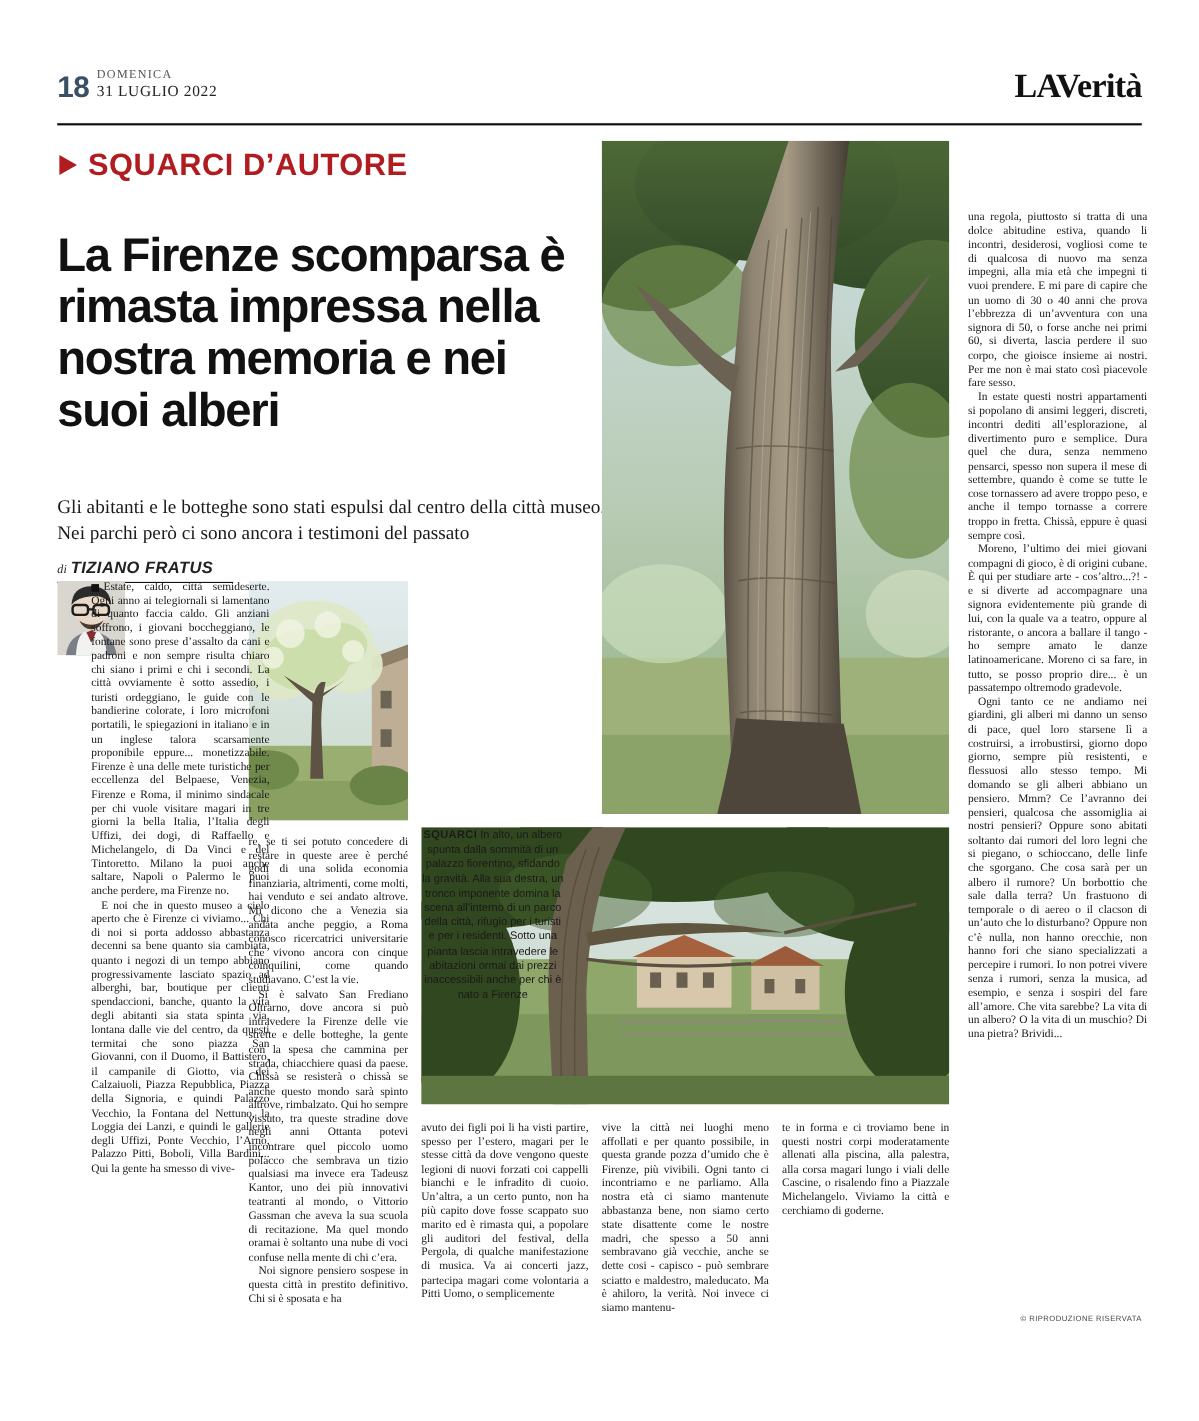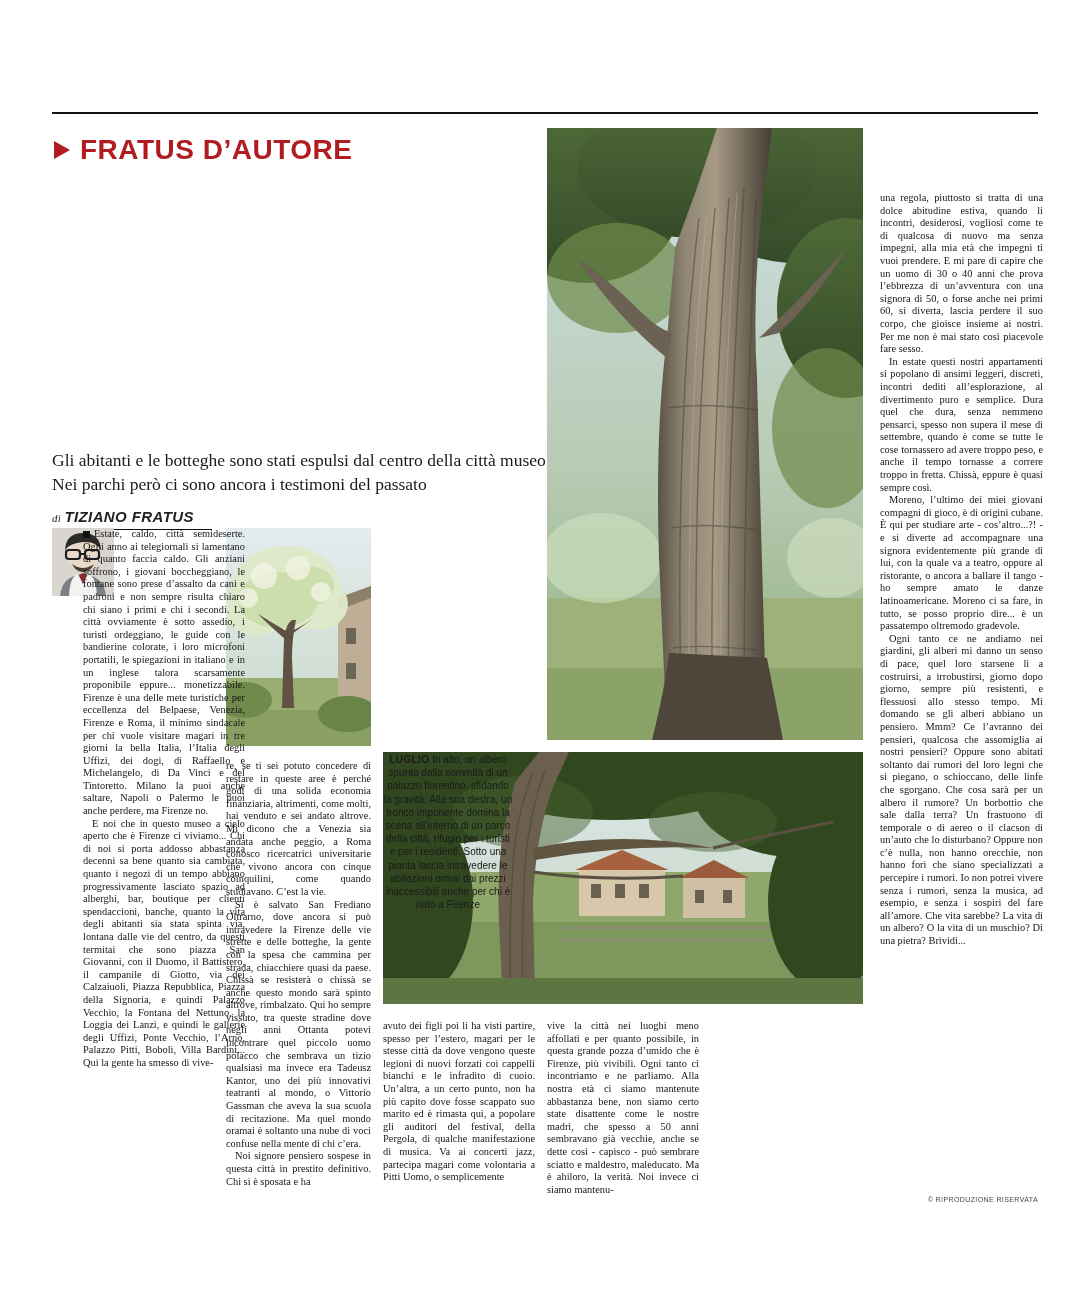--- a/index.html
+++ b/index.html
@@ -212,27 +212,38 @@
     width: 7px; height: 7px;
     background: #111;
     margin: 3px 4px 0 0;
   }
 </style>
 </head>
 <body>
 
 <div class="page">
 
+  <div class="masthead">
+    <div class="folio">18</div>
+    <div class="dateblock">
+      <span class="dow">DOMENICA</span>
+      <span class="dt">31 LUGLIO 2022</span>
+    </div>
+    <div class="brand">
+      <span class="la">LA</span><span>Verità</span>
+    </div>
+  </div>
   <div class="rule-top"></div>
 
   <div class="kicker">
     <span class="arrow"></span>
-    <span class="ktext">FRATUS D’AUTORE</span>
-  </div>
-
+    <span class="ktext">SQUARCI D’AUTORE</span>
+  </div>
+
+  <h1 class="headline">La Firenze scomparsa è rimasta impressa nella nostra memoria e nei suoi alberi</h1>
 
   <div class="standfirst">Gli abitanti e le botteghe sono stati espulsi dal centro della città museo. Nei parchi però ci sono ancora i testimoni del passato</div>
 
   <div class="byline">
     <span class="di">di</span>
     <span class="name">TIZIANO FRATUS</span>
   </div>
 
   <div class="portrait">
     <svg width="62" height="68" viewBox="0 0 62 68" xmlns="http://www.w3.org/2000/svg">
@@ -408,21 +419,21 @@
       <g stroke="#5a5040" stroke-width="3" fill="none">
         <path d="M150 120 Q220 130 300 124"></path>
         <path d="M330 96 Q390 82 450 70"></path>
       </g>
 
       <rect x="0" y="226" width="480" height="26" fill="#5d7541"></rect>
     </svg>
   </div>
 
   <div class="caption">
-    <span class="lbl">LUGLIO</span>
+    <span class="lbl">SQUARCI</span>
     <span>In alto, un albero spunta dalla sommità di un palazzo fiorentino, sfidando la gravità. Alla sua destra, un tronco imponente domina la scena all’interno di un parco della città, rifugio per i turisti e per i residenti. Sotto una pianta lascia intravedere le abitazioni ormai dai prezzi inaccessibili anche per chi è nato a Firenze</span>
   </div>
 
   <div class="col" id="col1">
     <p class="first"><span class="dropcap-square"></span><span>Estate, caldo, città semideserte. Ogni anno ai telegiornali si lamentano di quanto faccia caldo. Gli anziani soffrono, i giovani boccheggiano, le fontane sono prese d’assalto da cani e padroni e non sempre risulta chiaro chi siano i primi e chi i secondi. La città ovviamente è sotto assedio, i turisti ordeggiano, le guide con le bandierine colorate, i loro microfoni portatili, le spiegazioni in italiano e in un inglese talora scarsamente proponibile eppure... monetizzabile. Firenze è una delle mete turistiche per eccellenza del Belpaese, Venezia, Firenze e Roma, il minimo sindacale per chi vuole visitare magari in tre giorni la bella Italia, l’Italia degli Uffizi, dei dogi, di Raffaello e Michelangelo, di Da Vinci e del Tintoretto. Milano la puoi anche saltare, Napoli o Palermo le puoi anche perdere, ma Firenze no.</span></p>
     <p><span>E noi che in questo museo a cielo aperto che è Firenze ci viviamo... Chi di noi si porta addosso abbastanza decenni sa bene quanto sia cambiata, quanto i negozi di un tempo abbiano progressivamente lasciato spazio ad alberghi, bar, boutique per clienti spendaccioni, banche, quanto la vita degli abitanti sia stata spinta via, lontana dalle vie del centro, da questi termitai che sono piazza San Giovanni, con il Duomo, il Battistero, il campanile di Giotto, via dei Calzaiuoli, Piazza Repubblica, Piazza della Signoria, e quindi Palazzo Vecchio, la Fontana del Nettuno, la Loggia dei Lanzi, e quindi le gallerie degli Uffizi, Ponte Vecchio, l’Arno, Palazzo Pitti, Boboli, Villa Bardini... Qui la gente ha smesso di vive-</span></p>
   </div>
 
   <div class="col" id="col2">
     <p class="first"><span>re, se ti sei potuto concedere di restare in queste aree è perché godi di una solida economia finanziaria, altrimenti, come molti, hai venduto e sei andato altrove. Mi dicono che a Venezia sia andata anche peggio, a Roma conosco ricercatrici universitarie che vivono ancora con cinque coinquilini, come quando studiavano. C’est la vie.</span></p>
@@ -432,20 +443,21 @@
 
   <div class="col" id="col3">
     <p class="first"><span>avuto dei figli poi li ha visti partire, spesso per l’estero, magari per le stesse città da dove vengono queste legioni di nuovi forzati coi cappelli bianchi e le infradito di cuoio. Un’altra, a un certo punto, non ha più capito dove fosse scappato suo marito ed è rimasta qui, a popolare gli auditori del festival, della Pergola, di qualche manifestazione di musica. Va ai concerti jazz, partecipa magari come volontaria a Pitti Uomo, o semplicemente</span></p>
   </div>
 
   <div class="col" id="col4">
     <p class="first"><span>vive la città nei luoghi meno affollati e per quanto possibile, in questa grande pozza d’umido che è Firenze, più vivibili. Ogni tanto ci incontriamo e ne parliamo. Alla nostra età ci siamo mantenute abbastanza bene, non siamo certo state disattente come le nostre madri, che spesso a 50 anni sembravano già vecchie, anche se dette cosi - capisco - può sembrare sciatto e maldestro, maleducato. Ma è ahiloro, la verità. Noi invece ci siamo mantenu-</span></p>
   </div>
 
   <div class="col" id="col5">
+    <p class="first"><span>te in forma e ci troviamo bene in questi nostri corpi moderatamente allenati alla piscina, alla palestra, alla corsa magari lungo i viali delle Cascine, o risalendo fino a Piazzale Michelangelo. Viviamo la città e cerchiamo di goderne.</span></p>
   </div>
 
   <div class="col" id="col6">
     <p class="first"><span>una regola, piuttosto si tratta di una dolce abitudine estiva, quando li incontri, desiderosi, vogliosi come te di qualcosa di nuovo ma senza impegni, alla mia età che impegni ti vuoi prendere. E mi pare di capire che un uomo di 30 o 40 anni che prova l’ebbrezza di un’avventura con una signora di 50, o forse anche nei primi 60, si diverta, lascia perdere il suo corpo, che gioisce insieme ai nostri. Per me non è mai stato così piacevole fare sesso.</span></p>
     <p><span>In estate questi nostri appartamenti si popolano di ansimi leggeri, discreti, incontri dediti all’esplorazione, al divertimento puro e semplice. Dura quel che dura, senza nemmeno pensarci, spesso non supera il mese di settembre, quando è come se tutte le cose tornassero ad avere troppo peso, e anche il tempo tornasse a correre troppo in fretta. Chissà, eppure è quasi sempre così.</span></p>
     <p><span>Moreno, l’ultimo dei miei giovani compagni di gioco, è di origini cubane. È qui per studiare arte - cos’altro...?! - e si diverte ad accompagnare una signora evidentemente più grande di lui, con la quale va a teatro, oppure al ristorante, o ancora a ballare il tango - ho sempre amato le danze latinoamericane. Moreno ci sa fare, in tutto, se posso proprio dire... è un passatempo oltremodo gradevole.</span></p>
     <p><span>Ogni tanto ce ne andiamo nei giardini, gli alberi mi danno un senso di pace, quel loro starsene lì a costruirsi, a irrobustirsi, giorno dopo giorno, sempre più resistenti, e flessuosi allo stesso tempo. Mi domando se gli alberi abbiano un pensiero. Mmm? Ce l’avranno dei pensieri, qualcosa che assomiglia ai nostri pensieri? Oppure sono abitati soltanto dai rumori del loro legni che si piegano, o schioccano, delle linfe che sgorgano. Che cosa sarà per un albero il rumore? Un borbottio che sale dalla terra? Un frastuono di temporale o di aereo o il clacson di un’auto che lo disturbano? Oppure non c’è nulla, non hanno orecchie, non hanno fori che siano specializzati a percepire i rumori. Io non potrei vivere senza i rumori, senza la musica, ad esempio, e senza i sospiri del fare all’amore. Che vita sarebbe? La vita di un albero? O la vita di un muschio? Di una pietra? Brividi...</span></p>
   </div>
 
   <div class="reserved">© RIPRODUZIONE RISERVATA</div>

